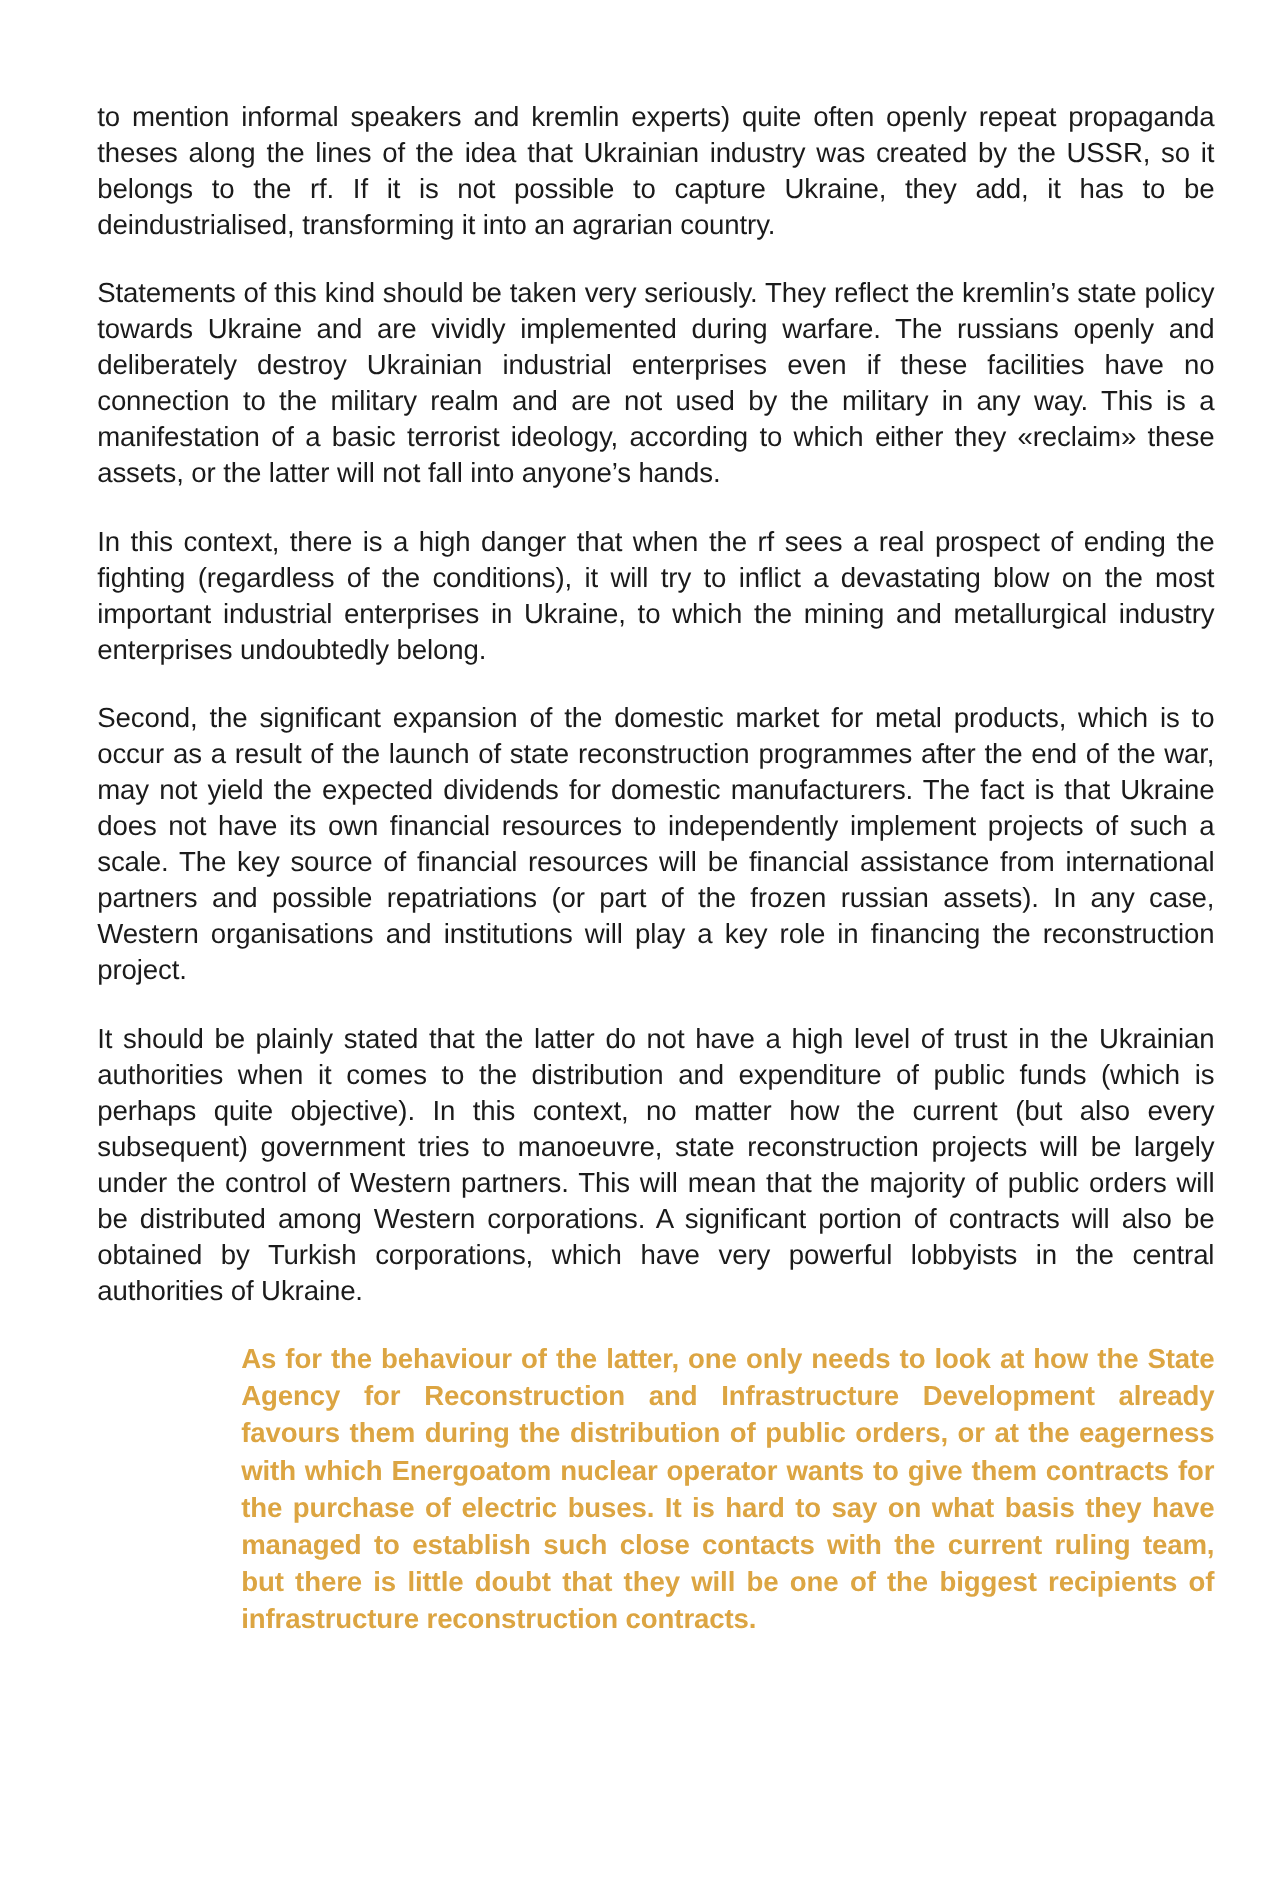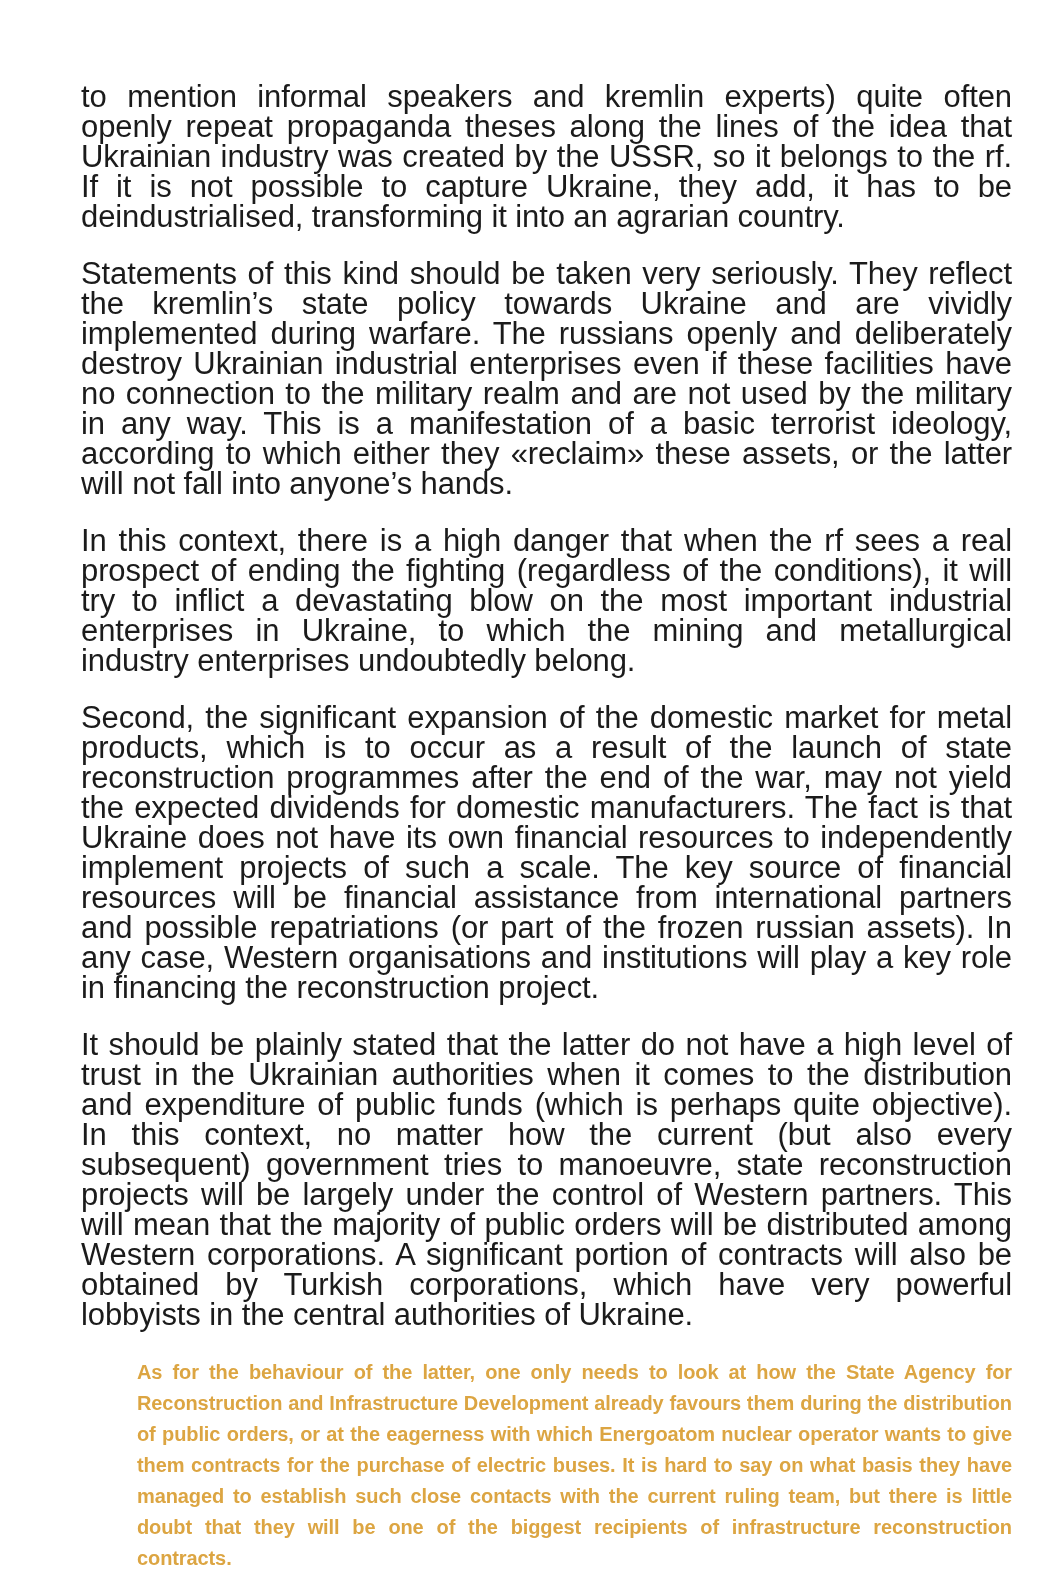--- a/index.html
+++ b/index.html
@@ -15,33 +15,33 @@
   .page {
     box-sizing: border-box;
     width: 1056px;
     height: 1580px;
     padding: 82px 44px 0 81px;
     font-family: "Liberation Sans", sans-serif;
     background: #ffffff;
   }
   .para {
     margin: 0 0 27px 0;
-    font-size: 31px;
+    font-size: 23px;
     line-height: 30px;
     font-weight: 400;
     color: #1b1b1b;
     text-align: justify;
     letter-spacing: -0.1px;
   }
   .para strong {
     font-weight: 400;
   }
   .accent-para {
-    margin: 0 0 0 56px;
-    font-size: 20px;
+    margin: 0 0 0 120px;
+    font-size: 23px;
     line-height: 31px;
     font-weight: 700;
     color: #dca542;
     text-align: justify;
     letter-spacing: -0.1px;
   }
 </style>
 </head>
 <body>
 

